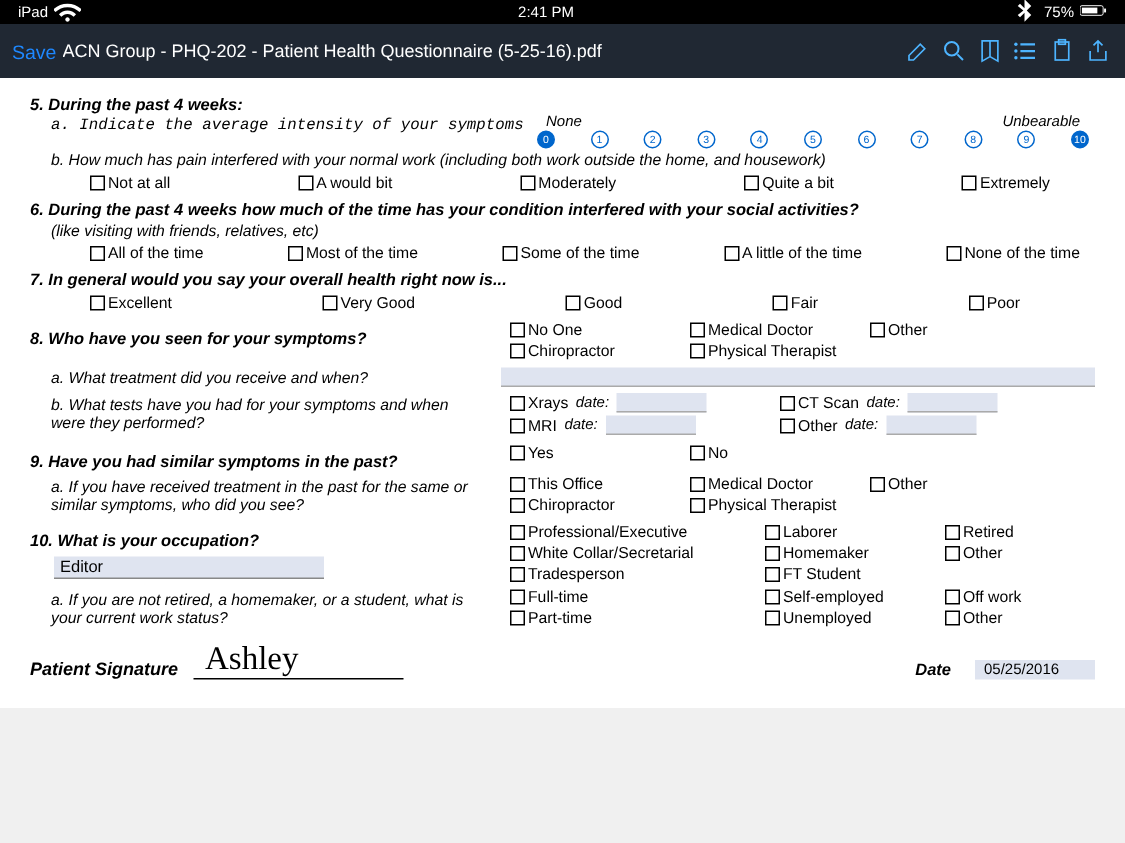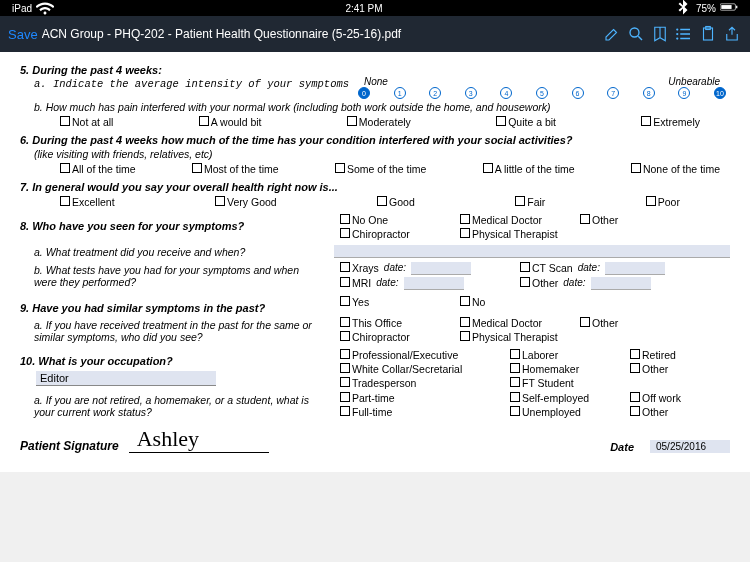--- a/index.html
+++ b/index.html
@@ -9,21 +9,21 @@
   .status-center { flex: 1; text-align: center; }
   .toolbar { background: #202833; color: #fff; height: 36px; display: flex; align-items: center; padding: 0 8px; gap: 4px; }
   .toolbar-title { flex: 1; font-size: 12px; white-space: nowrap; overflow: hidden; text-overflow: ellipsis; color: #fff; }
   .save-btn { color: #1e88ff; font-size: 13px; font-weight: 500; }
   .tool-icon { width: 20px; height: 20px; display: flex; align-items: center; justify-content: center; color: #4db4ff; }
   .doc { background: #fff; padding: 6px 20px 10px 20px; height: 420px; overflow: hidden; position: relative; }
   .q { font-weight: bold; font-style: italic; font-size: 11px; margin-top: 6px; color: #000; }
   .sub { font-style: italic; font-size: 10.5px; margin-left: 14px; margin-top: 2px; color: #000; }
   .row { display: flex; align-items: center; flex-wrap: wrap; gap: 4px 6px; margin-top: 3px; }
   .row-indent { margin-left: 40px; }
-  .cb { display: inline-flex; gap: 2px; font-size: 10.5px; }
+  .cb { display: inline-flex; align-items: center; gap: 2px; font-size: 10.5px; }
   .cb .box { width: 10px; height: 10px; border: 1.5px solid #000; display: inline-block; }
   .circ { width: 12px; height: 12px; border: 1px solid #0066cc; border-radius: 50%; display: inline-flex; align-items: center; justify-content: center; font-size: 7px; color: #0066cc; }
   .circ.filled { background: #0066cc; color: #fff; }
   .two-col { display: flex; gap: 20px; }
   .col-left { flex: 0 0 300px; }
   .col-right { flex: 1; display: flex; flex-wrap: wrap; gap: 2px 20px; }
   .opt-col { display: flex; flex-direction: column; gap: 2px; min-width: 100px; }
   .fill { display:inline-block; background: #dfe4f0; height: 13px; min-width: 60px; border-bottom: 1px solid #aaa; vertical-align: middle; }
   .date-label { font-style: italic; font-size: 10px; margin: 0 3px; }
   .occupation-input { background: #dfe4f0; border: none; border-bottom: 1px solid #888; padding: 1px 4px; font-size: 11px; width: 180px; margin-left: 16px; margin-top: 4px; }
@@ -381,25 +381,25 @@
     </div>
   </div>
   <div class="two-col" style="margin-top:3px;">
     <div class="col-left">
         <div class="sub">a. If you are not retired, a homemaker, or a student, what is your current work status?</div>
       </div>
     <div class="col-right">
       <div class="opt-col" style="min-width:150px;">
         <span class="cb">
             <span class="box"></span>
+            <span>Full-time</span>
+          </span>
+        <span class="cb">
+            <span class="box"></span>
             <span>Part-time</span>
-          </span>
-        <span class="cb">
-            <span class="box"></span>
-            <span>Full-time</span>
           </span>
       </div>
       <div class="opt-col">
         <span class="cb">
             <span class="box"></span>
             <span>Self-employed</span>
           </span>
         <span class="cb">
             <span class="box"></span>
             <span>Unemployed</span>

